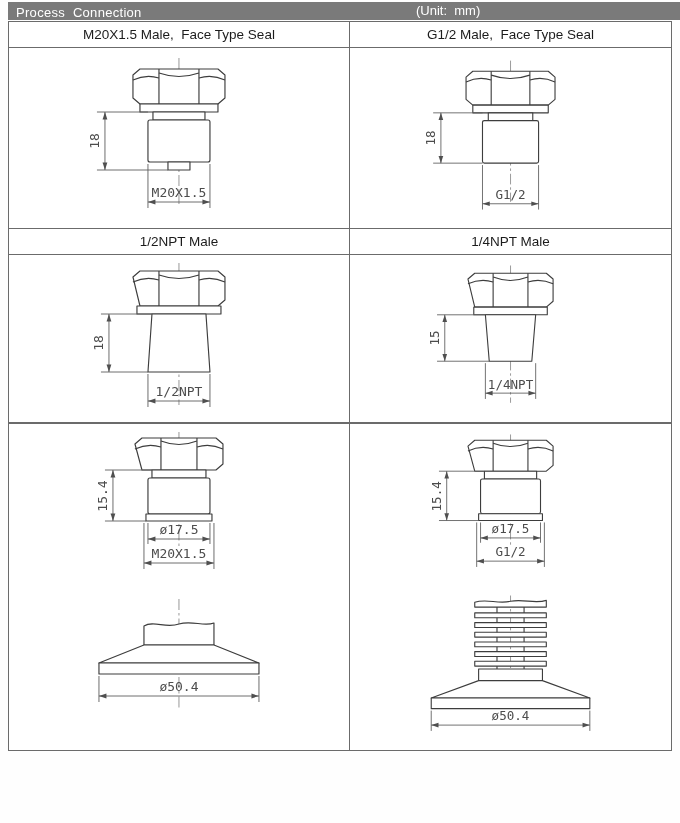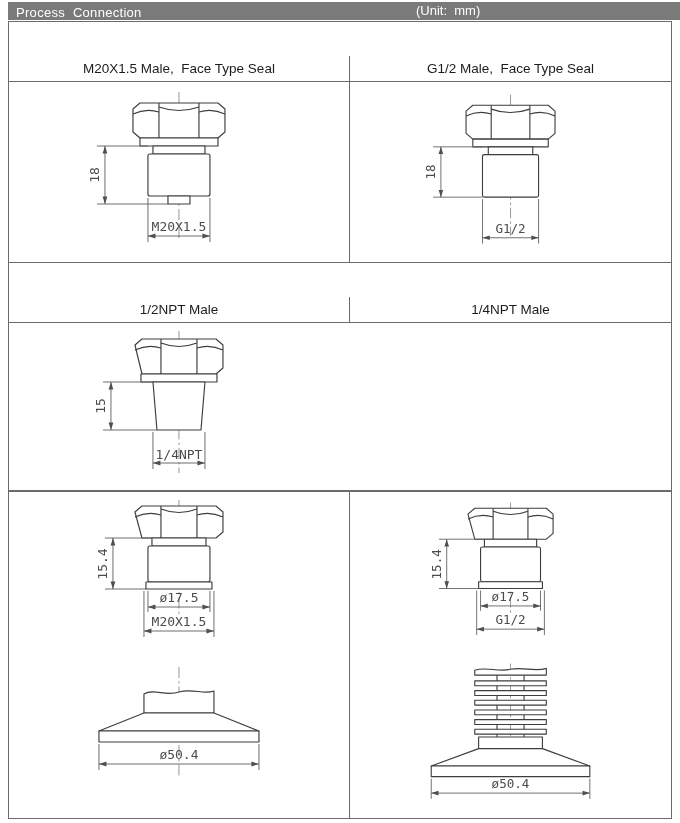--- a/index.html
+++ b/index.html
@@ -30,21 +30,20 @@
   }
   .row { display: grid; grid-template-columns: 51.35% 48.65%; }
   .row .cell + .cell { border-left: 1px solid #6b6b6b; }
   .title-row { border-bottom: 1px solid #6b6b6b; }
   .title-row:not(.first) { border-top: 1px solid #6b6b6b; }
   .title-cell {
     height: 25px;
     display: flex; align-items: center; justify-content: center;
     font-size: 13.5px; color: #1c1c1c;
     white-space: pre;
-    margin-top: 34px;
   }
   .drawing-cell { position: relative; overflow: hidden; }
   .h180 .drawing-cell { height: 180px; }
   .h167 .drawing-cell { height: 167px; }
   .h165 .drawing-cell { height: 165px; }
   .h161 .drawing-cell { height: 161px; }
   svg { display: block; width: 100%; height: 100%; }
   .ln   { fill: none; stroke: #3d3d3d; stroke-width: 1.15; stroke-linejoin: round; }
   .lnf  { fill: #ffffff; stroke: #3d3d3d; stroke-width: 1.15; stroke-linejoin: round; }
   .cl   { fill: none; stroke: #8c8c8c; stroke-width: 0.9; stroke-dasharray: 11 3 2.5 3; }
@@ -110,20 +109,38 @@
         </svg>
       </div>
     </div>
 
     <div class="row title-row">
       <div class="cell title-cell">1/2NPT Male</div>
       <div class="cell title-cell">1/4NPT Male</div>
     </div>
 
     <div class="row h167">
+      <div class="cell drawing-cell">
+        <svg viewBox="0 0 332 167" preserveAspectRatio="xMidYMid meet">
+          <path class="cl" d="M166,8 V150"></path>
+          <path class="lnf" d="M120,22 L127,16 L205,16 L212,22 L212,45 L205,51 L127,51 Z"></path>
+          <path class="ln" d="M146,16 V51 M186,16 V51"></path>
+          <path class="ln" d="M120,27 Q133,21 146,25 M186,25 Q199,21 212,27 M146,20 Q166,27 186,20"></path>
+          <rect class="lnf" x="124" y="51" width="84" height="8"></rect>
+          <polygon class="lnf" points="139,59 193,59 197,117 135,117"></polygon>
+          <path class="dim" d="M88,59 H139 M88,117 H135 M96,59 V117"></path>
+          <polygon class="arr" points="96,59 93.6,66.5 98.4,66.5"></polygon>
+          <polygon class="arr" points="96,117 93.6,109.5 98.4,109.5"></polygon>
+          <text class="dt" x="90" y="88" text-anchor="middle" transform="rotate(-90 90 88)">18</text>
+          <path class="dim" d="M135,119 V152 M197,119 V152 M135,146 H197"></path>
+          <polygon class="arr" points="135,146 142.5,143.6 142.5,148.4"></polygon>
+          <polygon class="arr" points="197,146 189.5,143.6 189.5,148.4"></polygon>
+          <text class="dt" x="166" y="141" text-anchor="middle">1/2NPT</text>
+        </svg>
+      </div>
       <div class="cell drawing-cell">
         <svg viewBox="0 0 332 167" preserveAspectRatio="xMidYMid meet">
           <path class="cl" d="M166,8 V150"></path>
           <path class="lnf" d="M122,22 L129,16 L203,16 L210,22 L210,45 L203,51 L129,51 Z"></path>
           <path class="ln" d="M148,16 V51 M184,16 V51"></path>
           <path class="ln" d="M122,27 Q135,21 148,25 M184,25 Q197,21 210,27 M148,20 Q166,27 184,20"></path>
           <rect class="lnf" x="128" y="51" width="76" height="8"></rect>
           <polygon class="lnf" points="140,59 192,59 188,107 144,107"></polygon>
           <path class="dim" d="M90,59 H140 M90,107 H144 M98,59 V107"></path>
           <polygon class="arr" points="98,59 95.6,66.5 100.4,66.5"></polygon>

